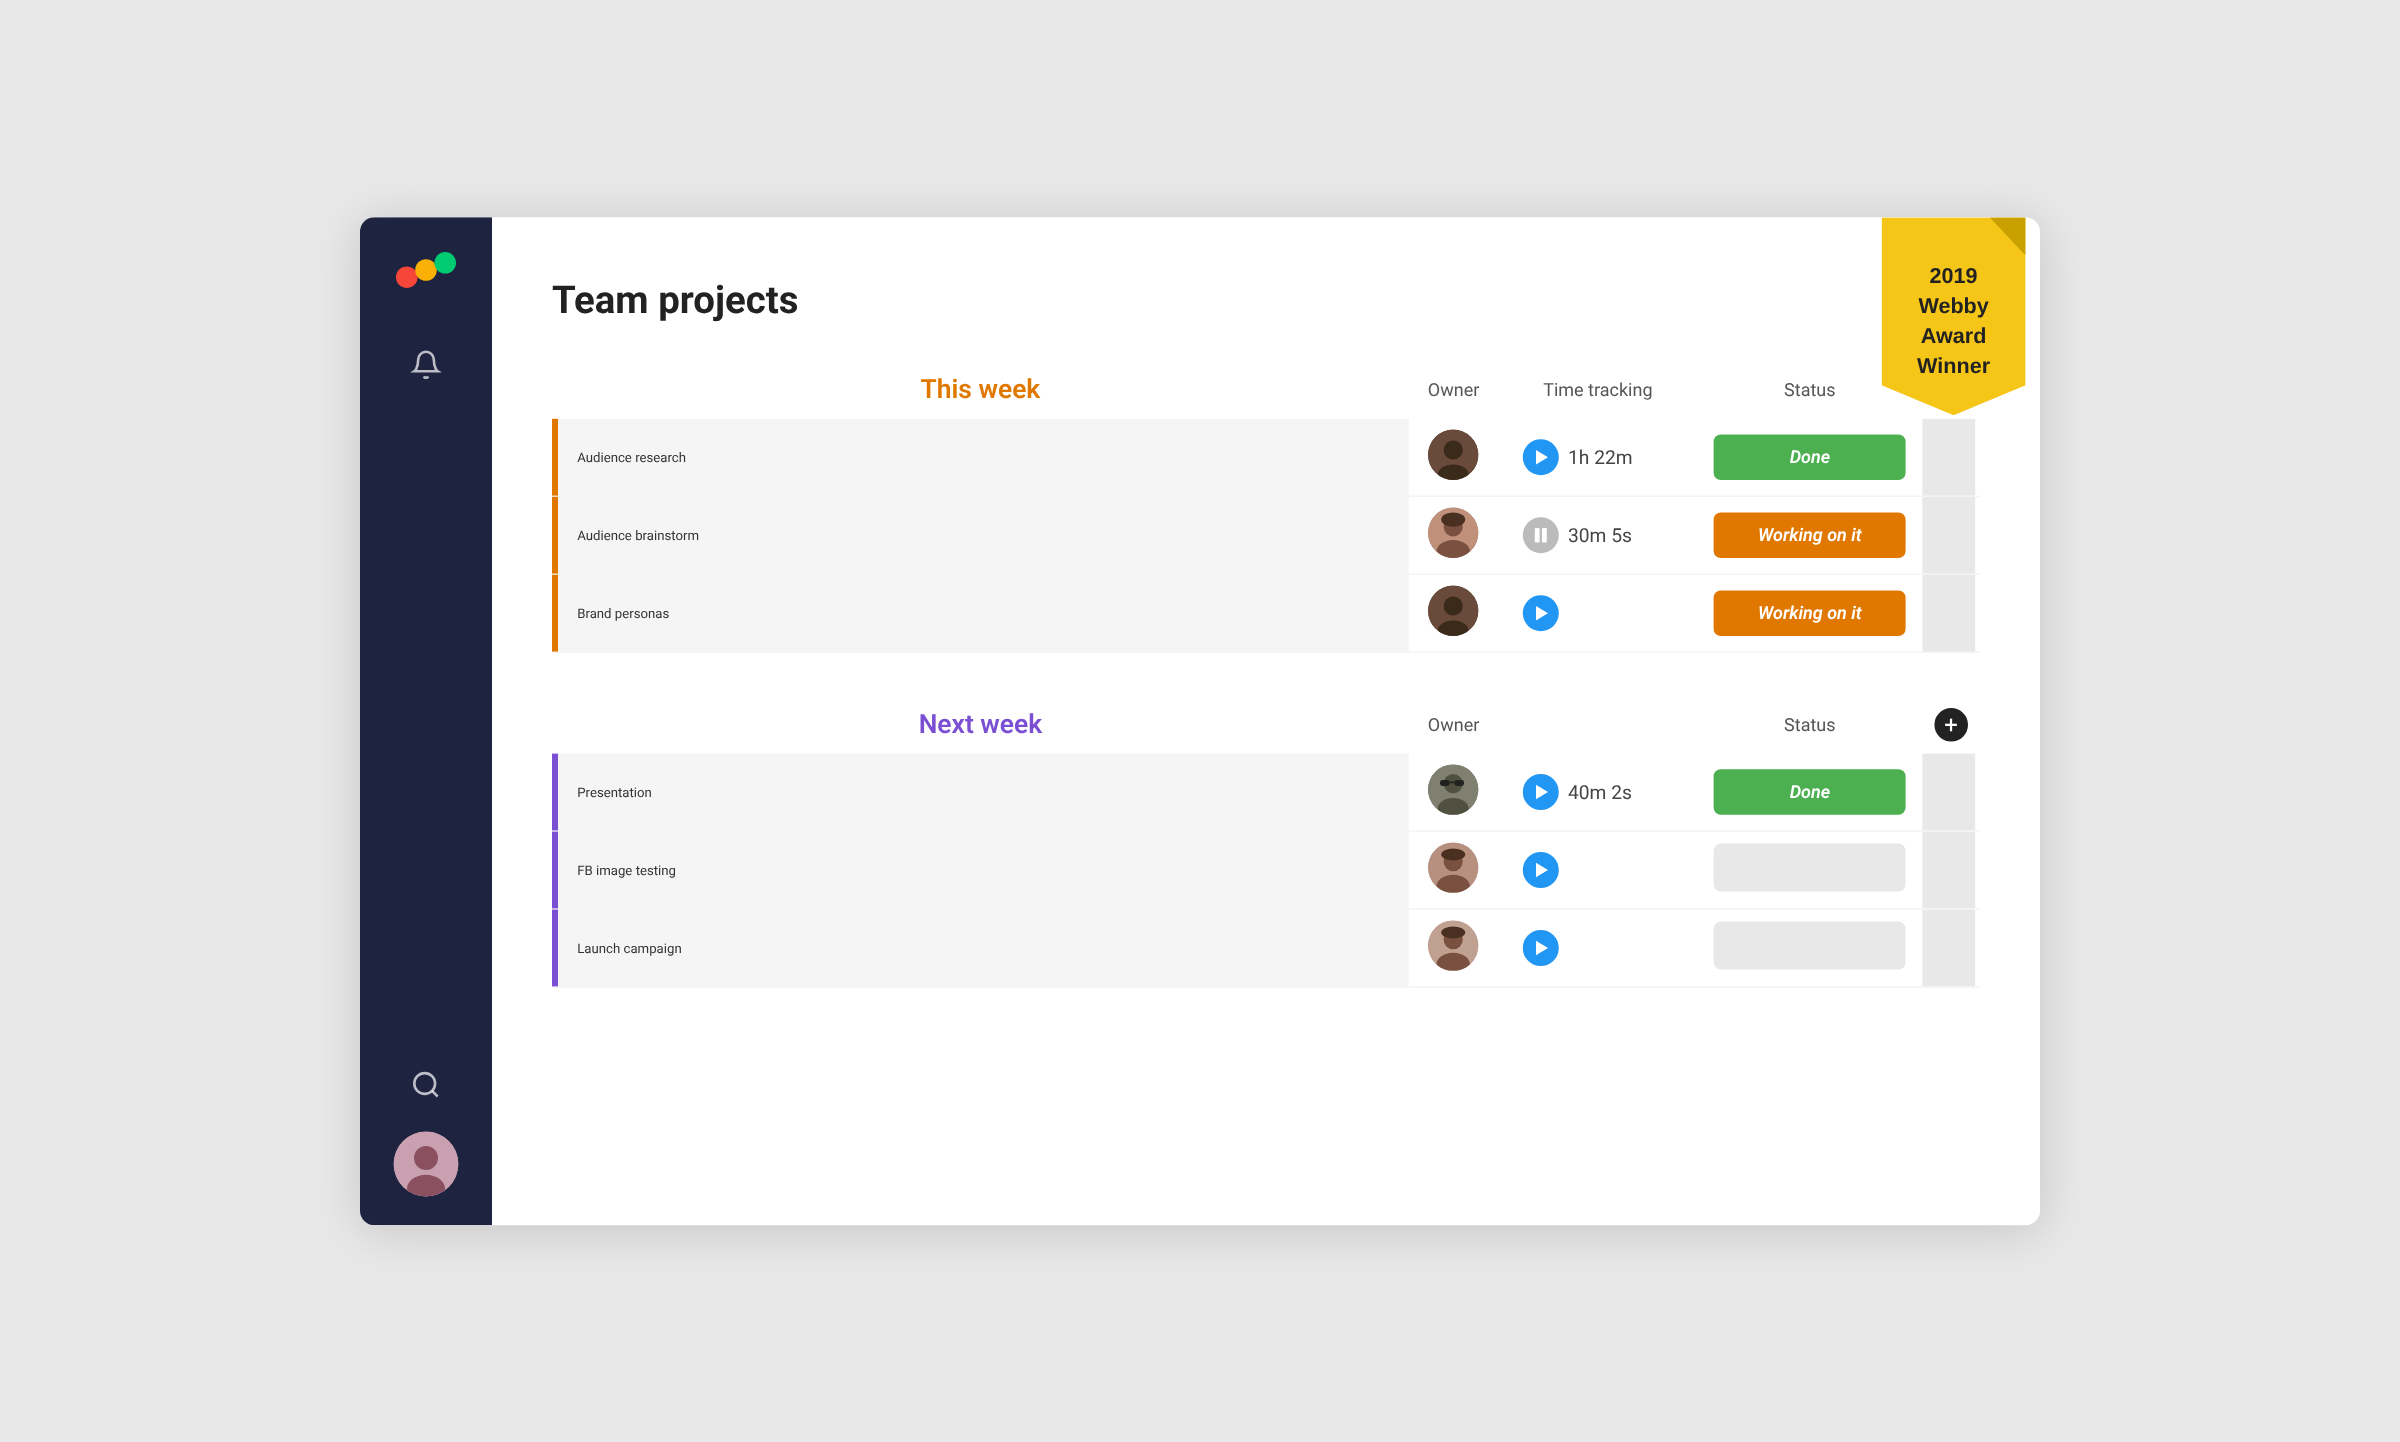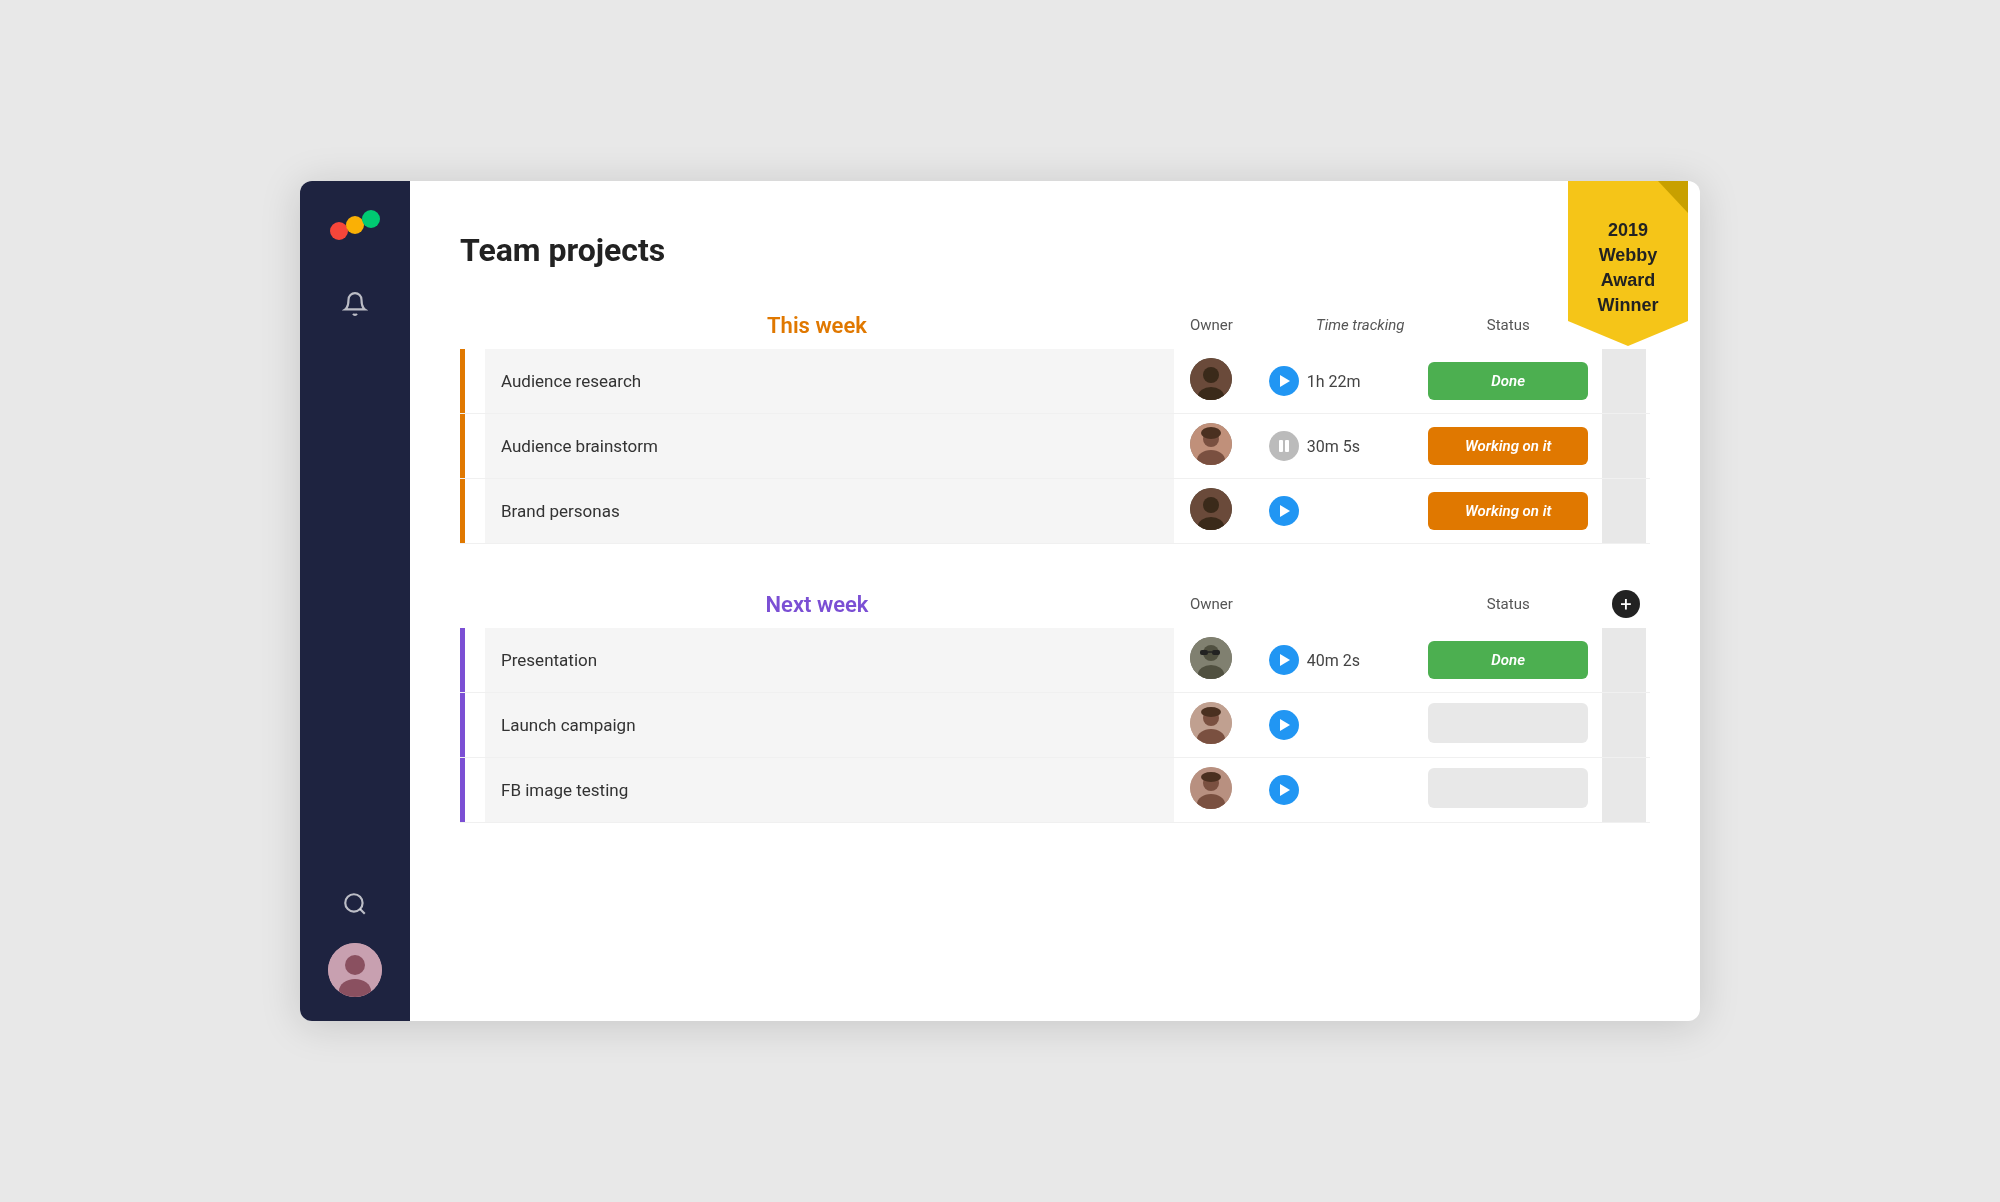--- a/index.html
+++ b/index.html
@@ -108,21 +108,21 @@
       border-collapse: collapse;
     }
     .table-header-row th {
       font-size: 15px;
       font-weight: 400;
       color: #555;
       text-align: center;
       padding: 6px 10px 10px;
     }
     .table-header-row th.col-owner { text-align: center; }
-    .table-header-row th.col-time { text-align: right; font-style: italic; }
+    .table-header-row th.col-time { text-align: center; }
     .table-header-row th.col-status { text-align: center; }
     .table-header-row th.col-add {
       text-align: center;
       width: 44px;
     }
     .add-btn {
       width: 28px;
       height: 28px;
       background: #222;
       border-radius: 50%;
@@ -153,25 +153,24 @@
     .row-border {
       width: 5px;
       flex-shrink: 0;
     }
     .row-border.orange { background: #e07800; }
     .row-border.purple { background: #7b4fd4; }
     .name-text {
       display: flex;
       align-items: center;
       padding: 0 16px;
-      font-size: 17px;
+      font-size: 11px;
       color: #333;
       background: #f5f5f5;
       flex: 1;
-      margin-left: 20px;
     }
     .col-owner {
       text-align: center;
       width: 80px;
     }
     .owner-avatar {
       width: 42px;
       height: 42px;
       border-radius: 50%;
       display: inline-flex;
@@ -504,20 +503,55 @@
             </td>
             <td class="col-extra">
               <div class="extra-cell"></div>
             </td>
           </tr>
 
           <tr class="project-row">
             <td class="col-name">
               <div class="name-cell">
                 <div class="row-border purple"></div>
+                <div class="name-text">FB image testing</div>
+              </div>
+            </td>
+            <td class="col-owner">
+              <div class="owner-avatar light-brown">
+                <svg viewBox="0 0 42 42" xmlns="http://www.w3.org/2000/svg">
+                  <circle cx="21" cy="21" r="21" fill="#b89080"></circle>
+                  <circle cx="21" cy="16" r="8" fill="#7a5040"></circle>
+                  <ellipse cx="21" cy="37" rx="14" ry="10" fill="#7a5040"></ellipse>
+                  <ellipse cx="21" cy="10" rx="10" ry="5" fill="#4a3020"></ellipse>
+                </svg>
+              </div>
+            </td>
+            <td class="col-time">
+              <div class="time-cell">
+                <span class="play-btn">
+                  <svg width="14" height="14" viewBox="0 0 14 14" fill="white">
+                      <polygon points="3,1 13,7 3,13"></polygon>
+                    </svg>
+                </span>
+                <span class="time-text"></span>
+              </div>
+            </td>
+            <td class="col-status">
+              <span class="status-empty"></span>
+            </td>
+            <td class="col-extra">
+              <div class="extra-cell"></div>
+            </td>
+          </tr>
+
+          <tr class="project-row">
+            <td class="col-name">
+              <div class="name-cell">
+                <div class="row-border purple"></div>
                 <div class="name-text">Launch campaign</div>
               </div>
             </td>
             <td class="col-owner">
               <div class="owner-avatar light-brown">
                 <svg viewBox="0 0 42 42" xmlns="http://www.w3.org/2000/svg">
                   <circle cx="21" cy="21" r="21" fill="#c0a090"></circle>
                   <circle cx="21" cy="16" r="8" fill="#7a5040"></circle>
                   <ellipse cx="21" cy="37" rx="14" ry="10" fill="#7a5040"></ellipse>
                   <ellipse cx="21" cy="10" rx="10" ry="5" fill="#4a3020"></ellipse>
@@ -534,52 +568,17 @@
                 <span class="time-text"></span>
               </div>
             </td>
             <td class="col-status">
               <span class="status-empty"></span>
             </td>
             <td class="col-extra">
               <div class="extra-cell"></div>
             </td>
           </tr>
-
-          <tr class="project-row">
-            <td class="col-name">
-              <div class="name-cell">
-                <div class="row-border purple"></div>
-                <div class="name-text">FB image testing</div>
-              </div>
-            </td>
-            <td class="col-owner">
-              <div class="owner-avatar light-brown">
-                <svg viewBox="0 0 42 42" xmlns="http://www.w3.org/2000/svg">
-                  <circle cx="21" cy="21" r="21" fill="#b89080"></circle>
-                  <circle cx="21" cy="16" r="8" fill="#7a5040"></circle>
-                  <ellipse cx="21" cy="37" rx="14" ry="10" fill="#7a5040"></ellipse>
-                  <ellipse cx="21" cy="10" rx="10" ry="5" fill="#4a3020"></ellipse>
-                </svg>
-              </div>
-            </td>
-            <td class="col-time">
-              <div class="time-cell">
-                <span class="play-btn">
-                  <svg width="14" height="14" viewBox="0 0 14 14" fill="white">
-                      <polygon points="3,1 13,7 3,13"></polygon>
-                    </svg>
-                </span>
-                <span class="time-text"></span>
-              </div>
-            </td>
-            <td class="col-status">
-              <span class="status-empty"></span>
-            </td>
-            <td class="col-extra">
-              <div class="extra-cell"></div>
-            </td>
-          </tr>
         </tbody>
       </table>
     </div>
   </div>
 </div>
 
 </body></html>

